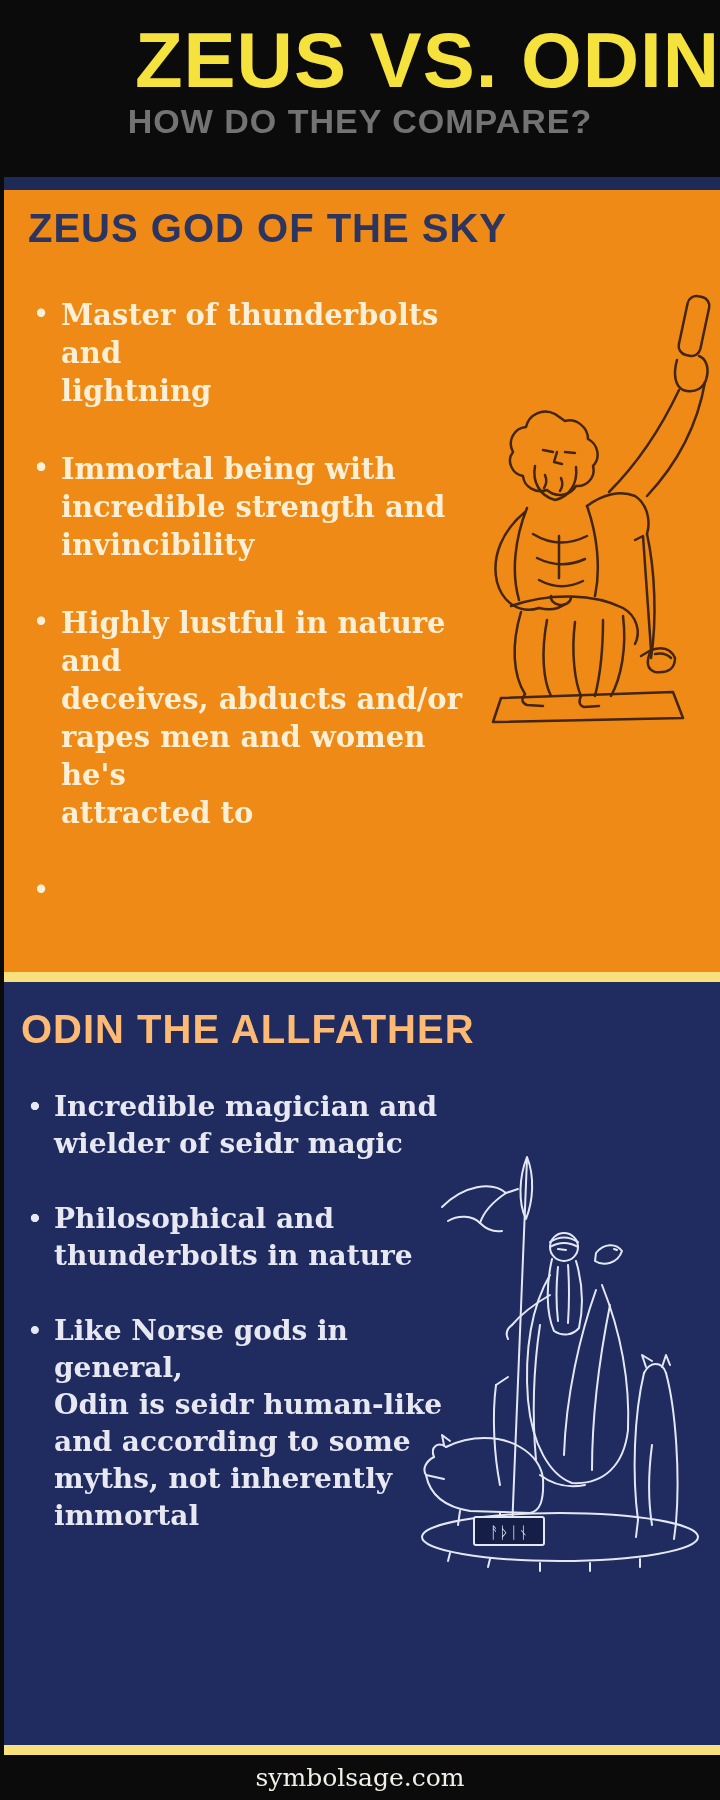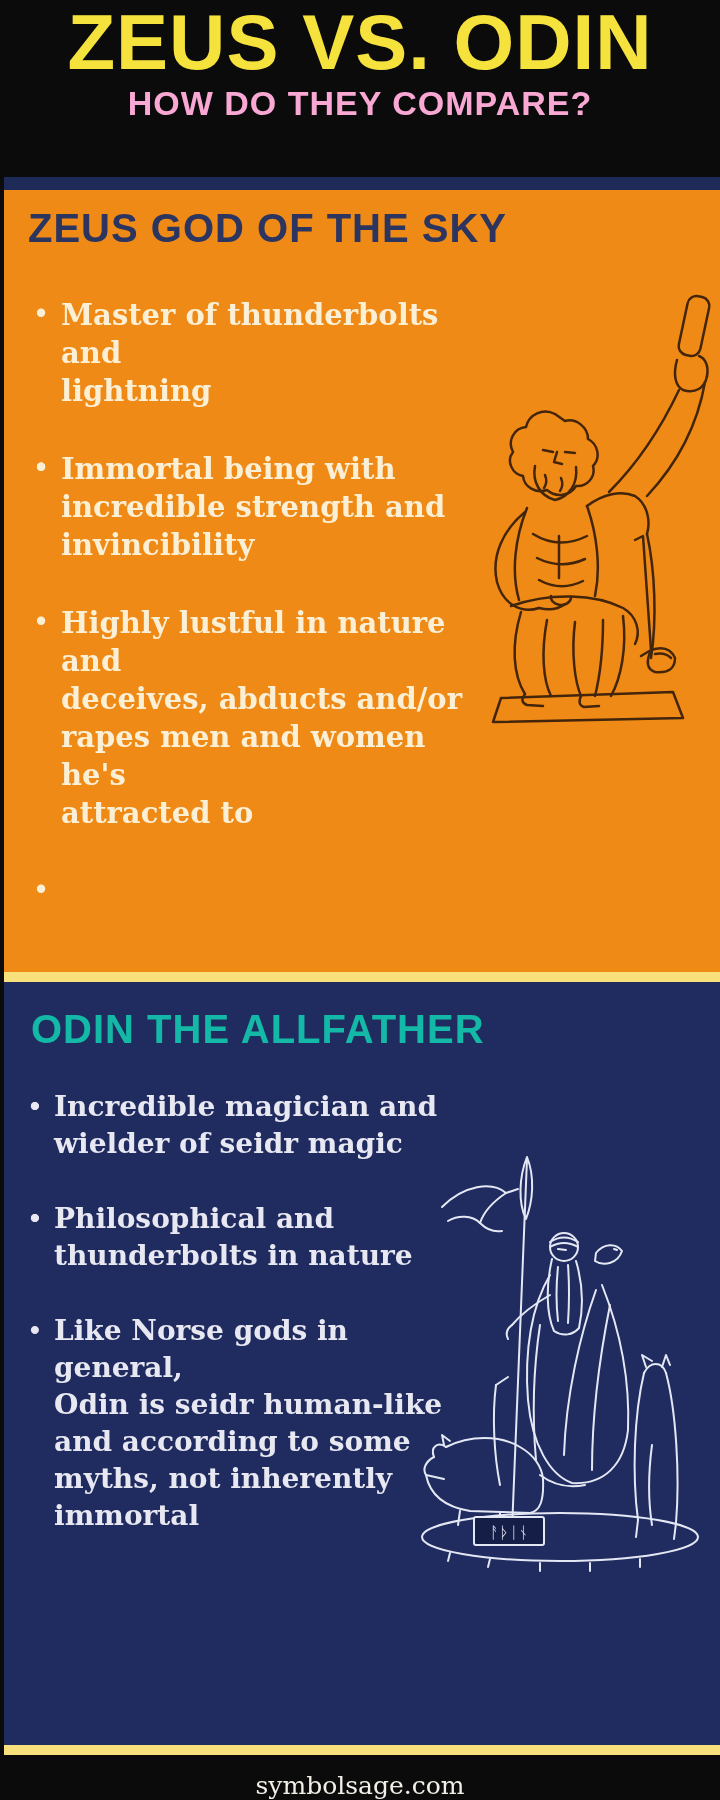--- a/index.html
+++ b/index.html
@@ -3,25 +3,25 @@
 <meta charset="utf-8">
 <style>
   html,body{margin:0;padding:0;}
   body{
     width:720px;height:1800px;position:relative;overflow:hidden;
     font-family:"Liberation Sans", sans-serif;background:#0b0b0c;
   }
   
   .header{height:177px;background:#0b0b0c;text-align:center;}
   .main-title{
-    margin:0;font-size:78px;line-height:84px;font-weight:800;
-    color:#f6e23c;letter-spacing:1px;
+    margin:0;padding-top:18px;font-size:78px;line-height:84px;font-weight:800;
+    color:#f6e23c;letter-spacing:1px;text-align:right;
   }
   .sub-title{
-    margin:0;font-size:34px;line-height:38px;font-weight:800;color:#f9a8d4;letter-spacing:1px;
+    margin:0;font-size:34px;line-height:38px;font-weight:800;color:#737373;letter-spacing:1px;
   }
   .stripe{height:13px;background:#1e2a58;}
   
   .zeus{height:782px;background:#f08a16;position:relative;box-sizing:border-box;padding-top:16px;}
   .zeus h2{
     margin:0 0 0 28px;font-size:40px;line-height:44px;font-weight:800;
     color:#2b3560;letter-spacing:1px;
   }
   .left-edge{position:absolute;left:0;top:177px;width:4px;height:1578px;background:#0b0b0c;z-index:5;}
   ul.bullets{margin:0;padding:0;list-style:none;position:relative;z-index:2;}
@@ -32,35 +32,35 @@
     font-size:29px;line-height:38px;color:#fbf0d5;white-space:pre-line;
   }
   .dot{position:absolute;left:0;top:-2px;font-family:"Liberation Sans",sans-serif;}
   .odin li .dot{top:-1px;}
   .zeus-art{position:absolute;left:455px;top:100px;z-index:1;}
   
   .divider{height:10px;background:#f8e17c;}
   
   .odin{height:763px;background:#202c5f;position:relative;box-sizing:border-box;padding-top:26px;}
   .odin h2{
-    margin:0 0 0 31px;font-size:40px;line-height:42px;font-weight:800;
-    color:#14b8a6;letter-spacing:1px;
+    margin:0 0 0 21px;font-size:40px;line-height:42px;font-weight:800;
+    color:#fdba74;letter-spacing:1px;
   }
   .odin ul.bullets{margin:36px 0 0 30px;width:420px;}
   .odin li{
     position:relative;padding-left:24px;margin-bottom:38px;
     font-family:"DejaVu Serif", serif;font-weight:bold;
     font-size:28px;line-height:37px;color:#e8e8f2;white-space:pre-line;
   }
   .odin-art{position:absolute;left:400px;top:163px;z-index:1;}
   .rune-label{font-family:"DejaVu Sans",sans-serif;font-size:16px;fill:#e8ecf8;}
   
   .footer{height:45px;background:#0b0b0c;text-align:center;}
   .site{
-    margin:8px;padding-top:8px;font-family:"DejaVu Serif", serif;
+    margin:0;padding-top:8px;font-family:"DejaVu Serif", serif;
     font-size:25px;color:#f2efe6;
   }
 </style>
 </head>
 <body>
 
 <div class="left-edge"></div>
 
 <div class="header">
   <h1 class="main-title">ZEUS VS. ODIN</h1>

